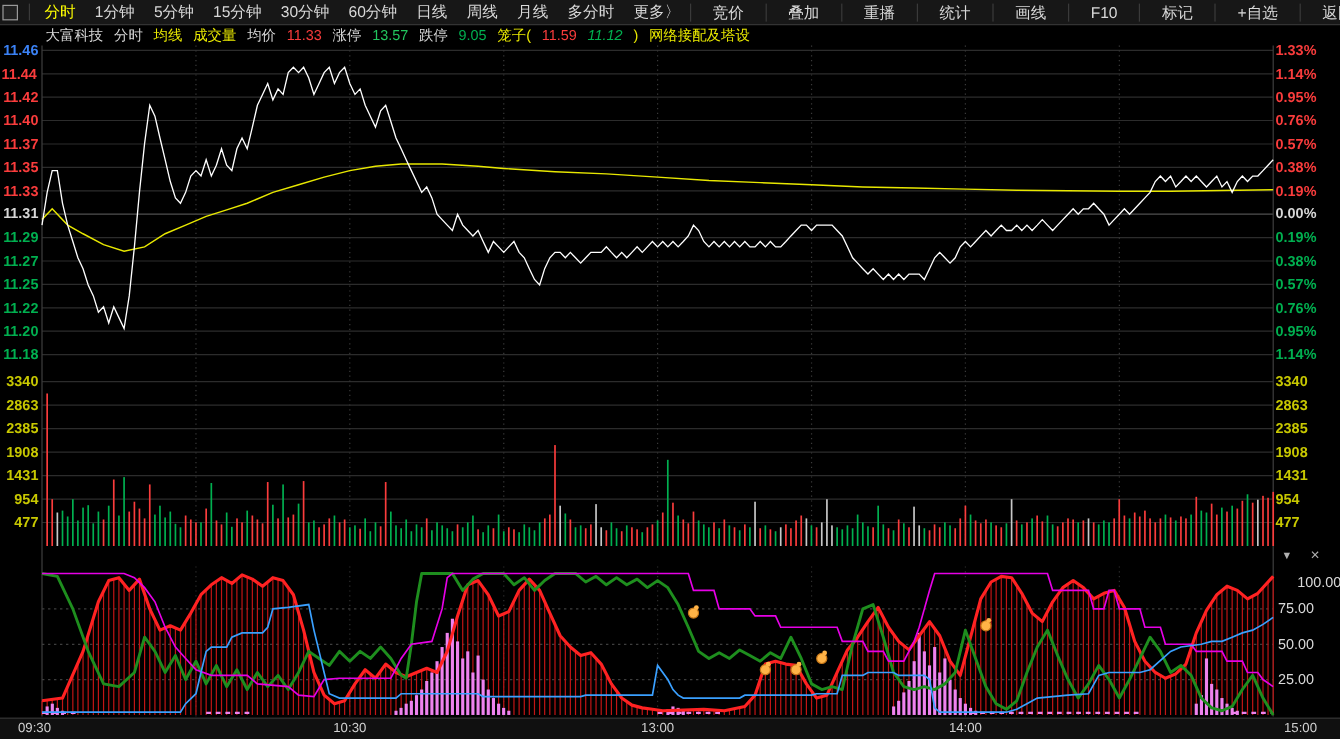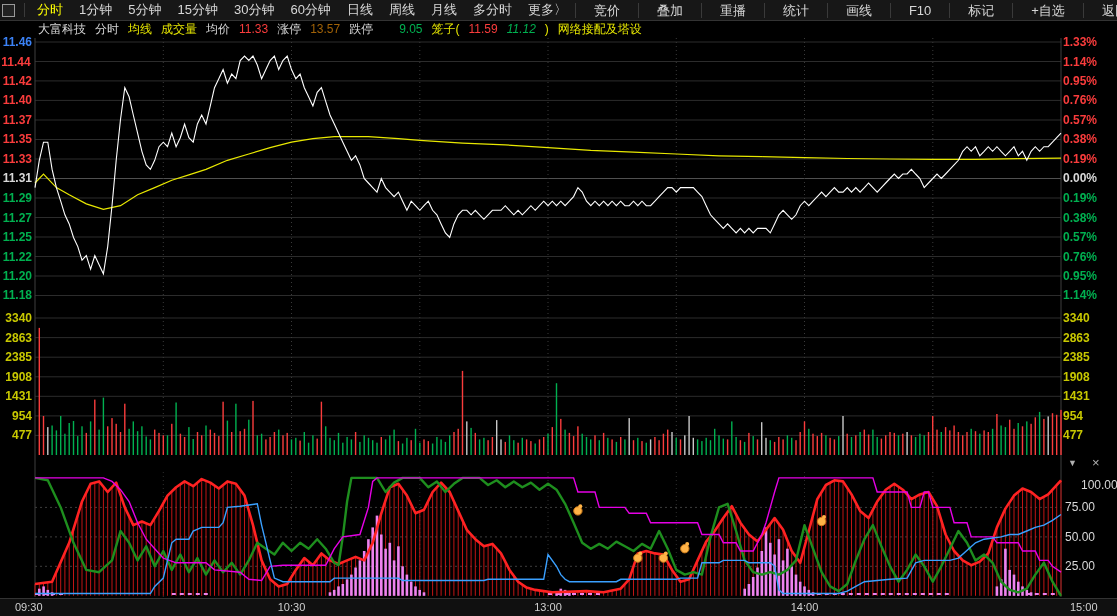--- a/index.html
+++ b/index.html
@@ -75,23 +75,23 @@
   </div>
 
   <div id="infobar">
       <span class="info-item" style="color: rgb(216, 216, 216);">大富科技</span>
       <span class="info-item" style="color: rgb(216, 216, 216);">分时</span>
       <span class="info-item" style="color: rgb(232, 232, 0);">均线</span>
       <span class="info-item" style="color: rgb(232, 232, 0);">成交量</span>
       <span class="info-item" style="color: rgb(216, 216, 216);">均价</span>
       <span class="info-item" style="color: rgb(250, 60, 60);">11.33</span>
       <span class="info-item" style="color: rgb(216, 216, 216);">涨停</span>
-      <span class="info-item" style="color: #a16207;">13.57</span>
+      <span class="info-item" style="color: #22c55e;">13.57</span>
       <span class="info-item" style="color: rgb(216, 216, 216);">跌停</span>
-      <span class="info-item" style="color: rgb(0, 176, 80); margin-left: 17px;">9.05</span>
+      <span class="info-item" style="color: rgb(0, 176, 80);">9.05</span>
       <span class="info-item" style="color: rgb(232, 232, 0);">笼子(</span>
       <span class="info-item" style="color: rgb(250, 60, 60);">11.59</span>
       <span class="info-item" style="color: rgb(0, 176, 80); font-style: italic;">11.12</span>
       <span class="info-item" style="color: rgb(232, 232, 0);">)</span>
       <span class="info-item" style="color: rgb(232, 232, 0);">网络接配及塔设</span>
     </div>
 
   <svg id="chart" width="1117" height="616">
       <line x1="35" y1="42.0" x2="1061" y2="42.0" stroke="#2c2c2c" stroke-width="1"></line>
       <line x1="35" y1="61.5" x2="1061" y2="61.5" stroke="#2c2c2c" stroke-width="1"></line>

